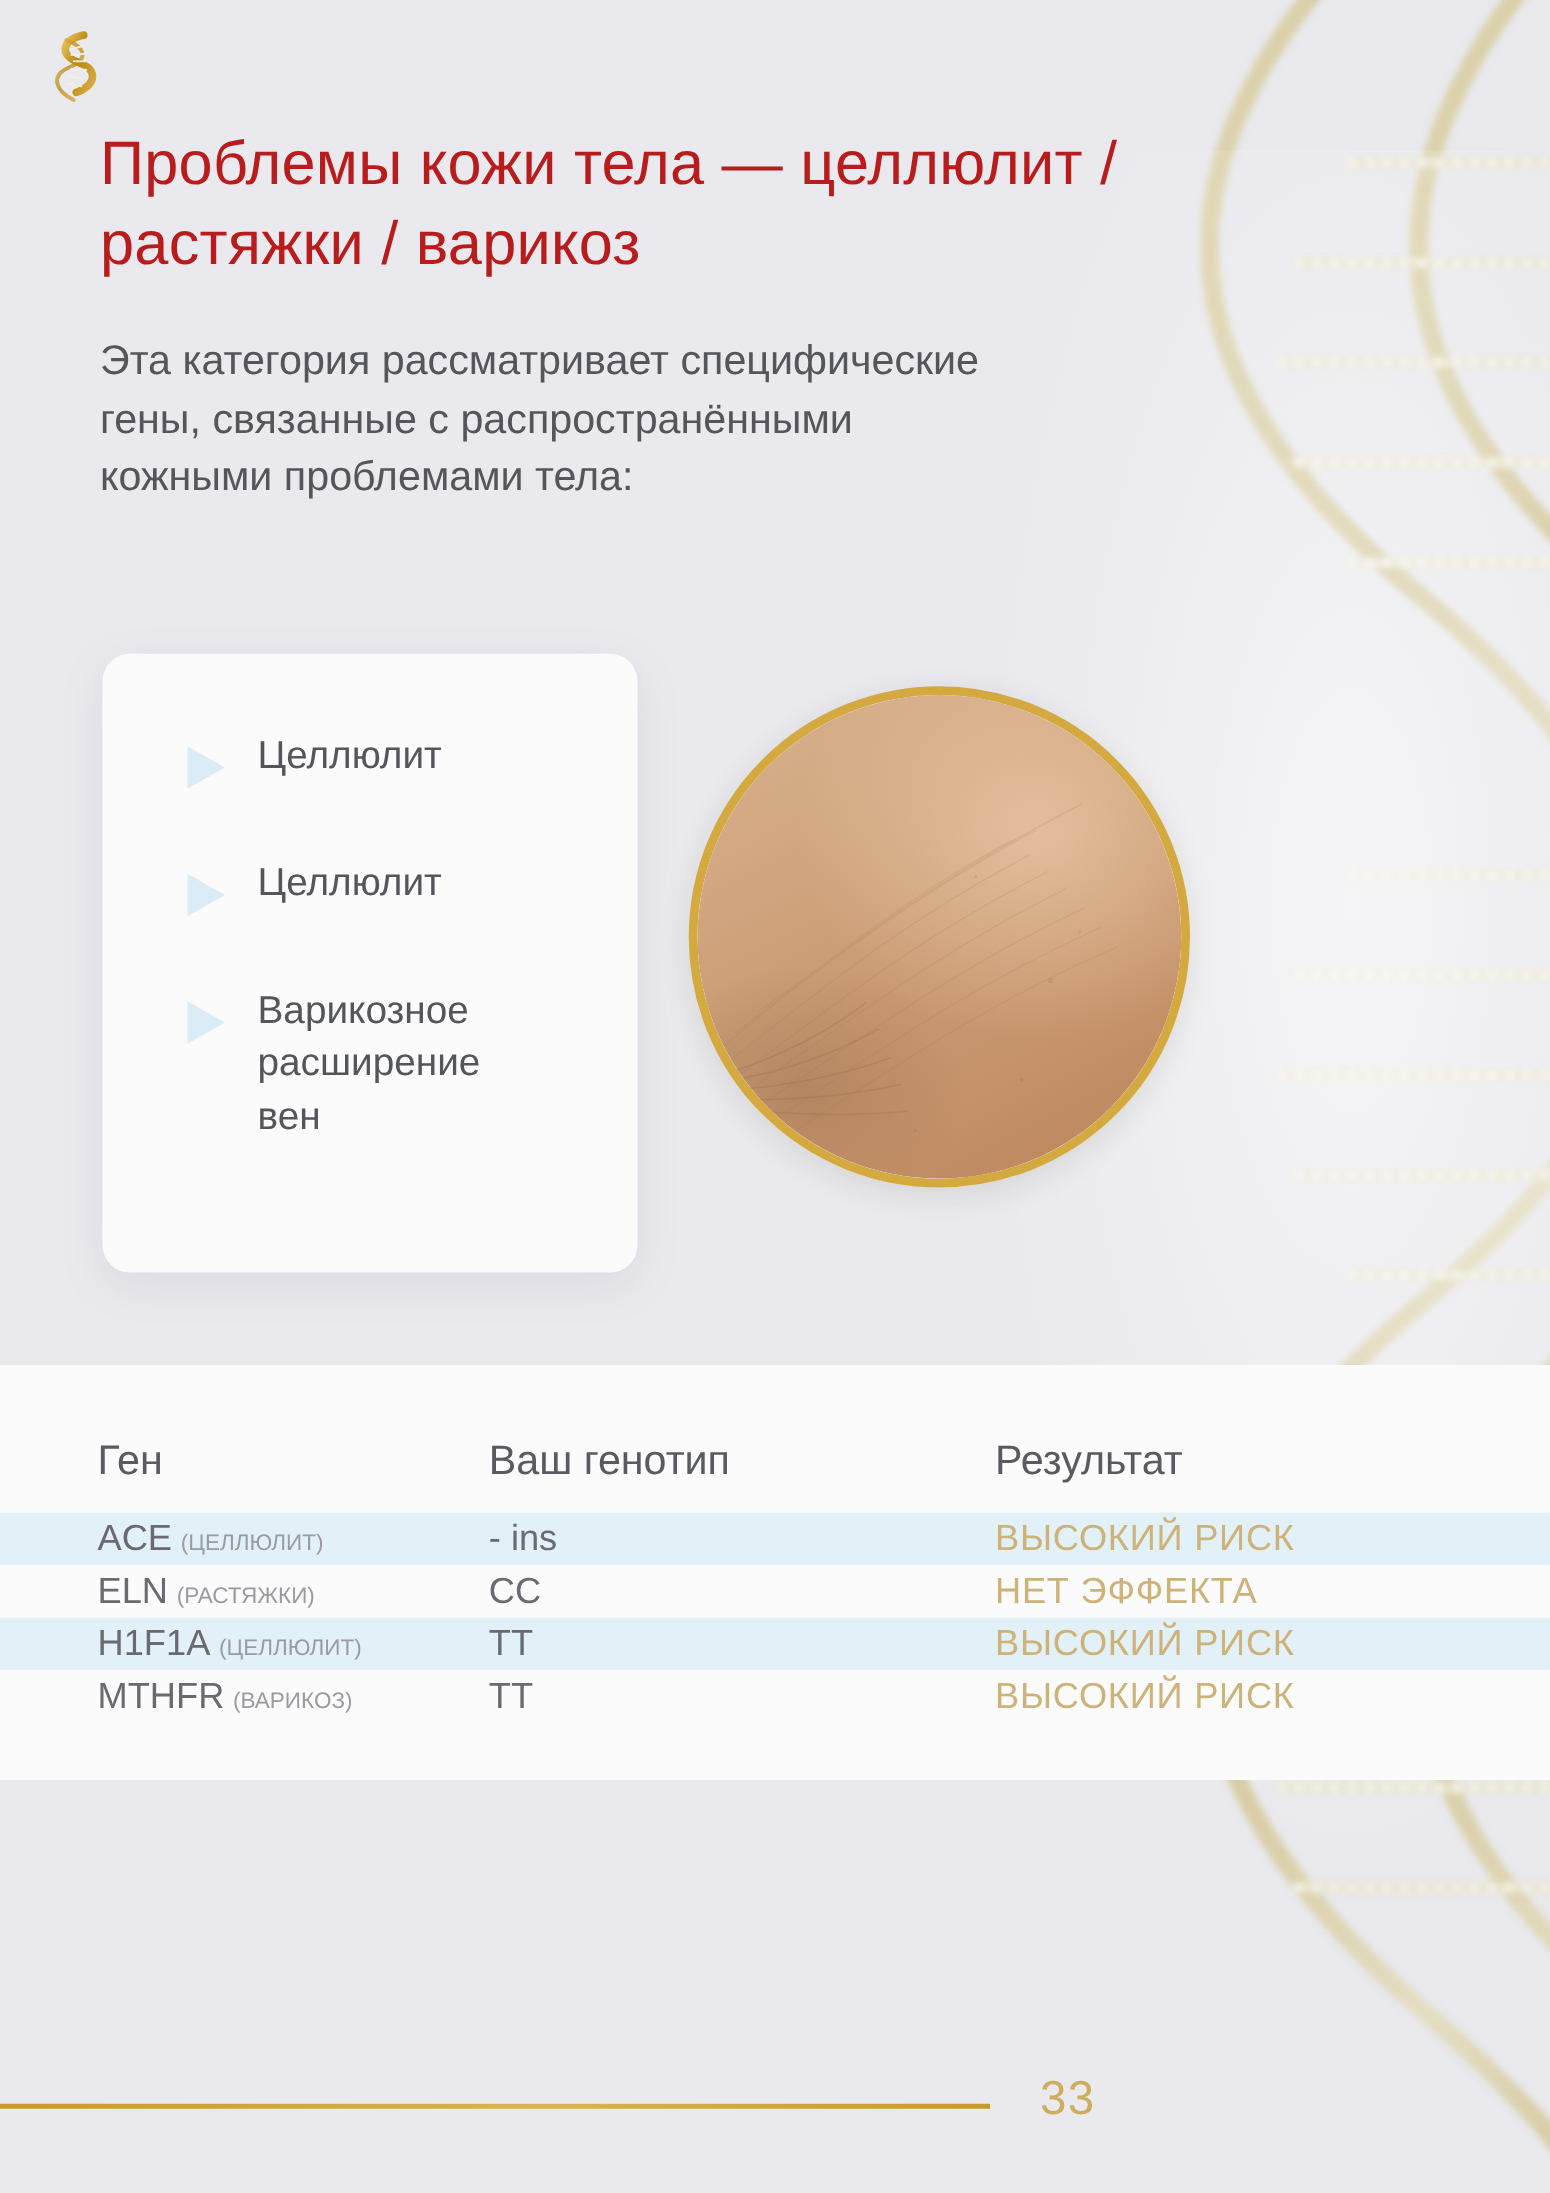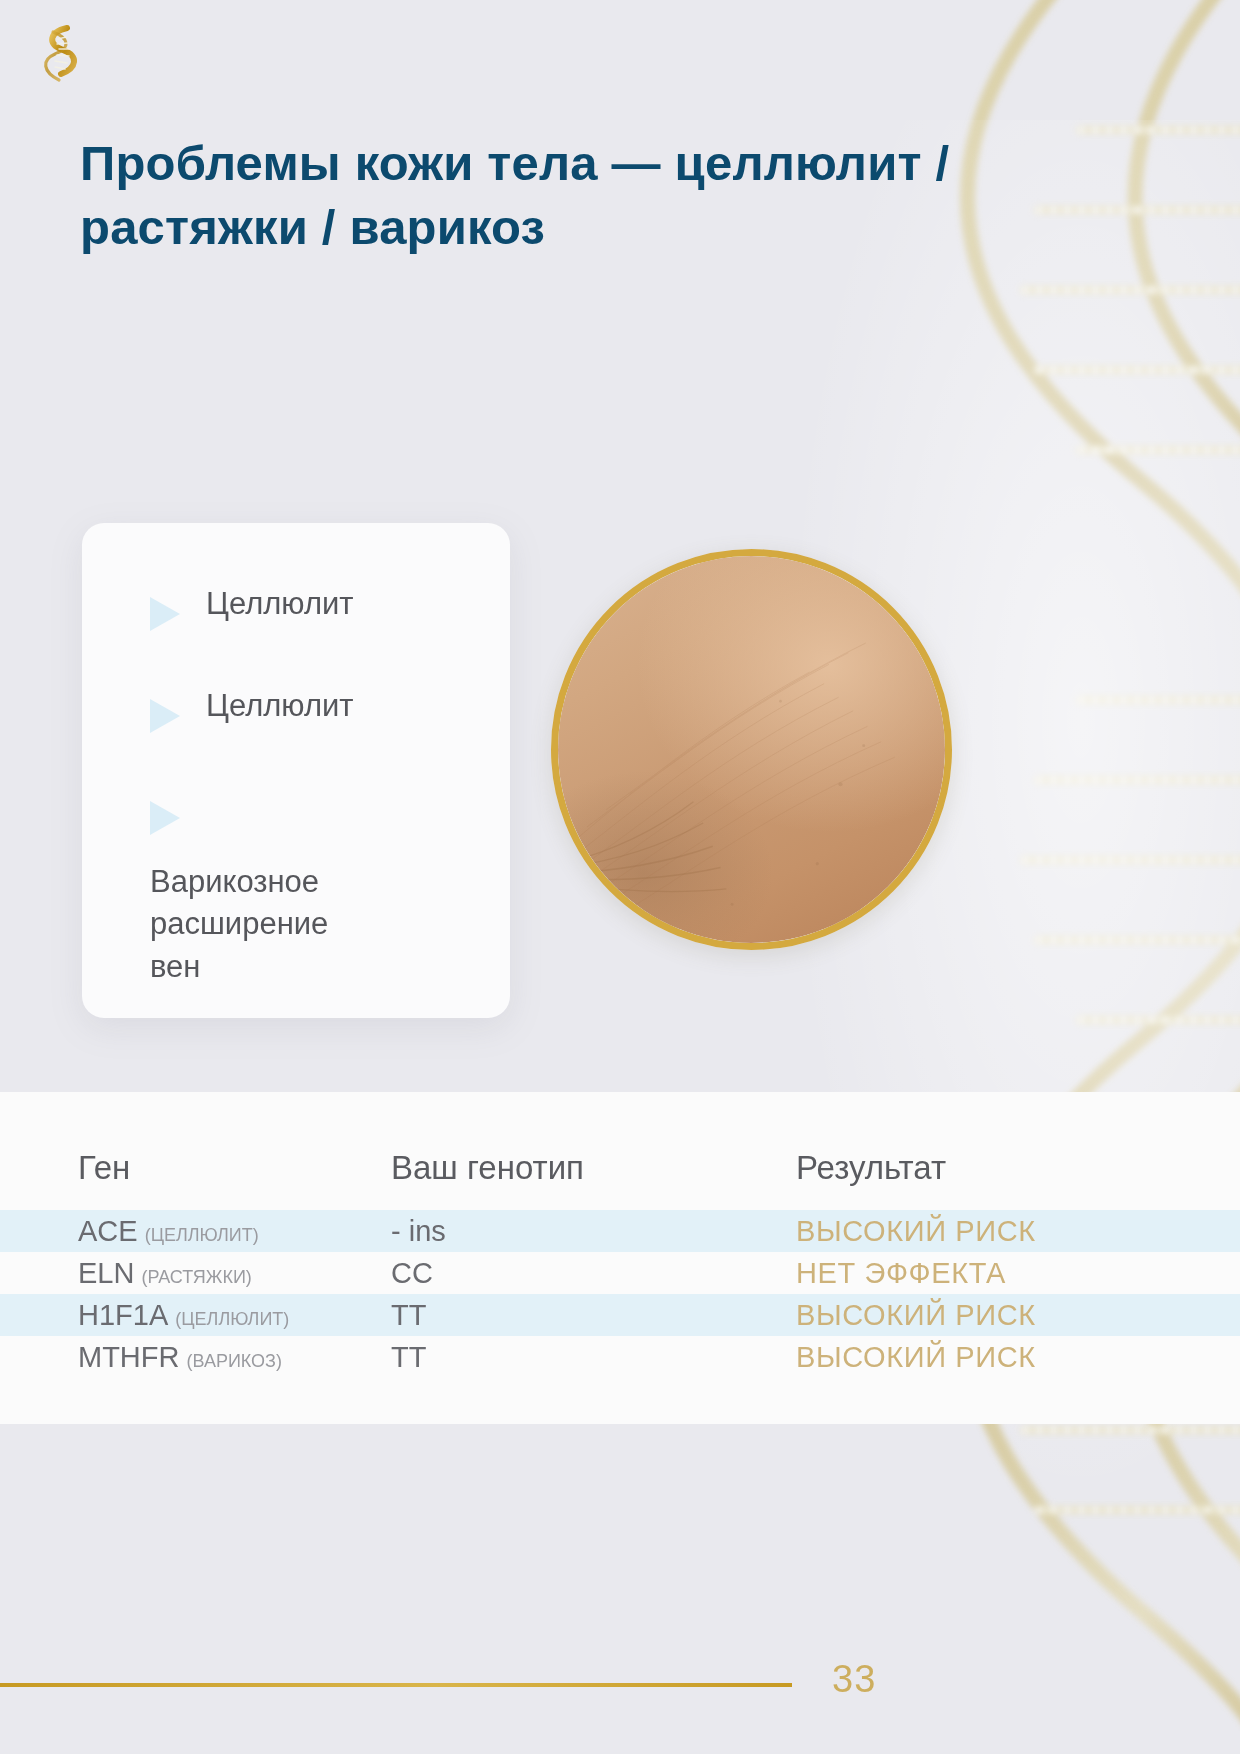--- a/index.html
+++ b/index.html
@@ -46,26 +46,25 @@
     z-index:5;
   }
   .logo svg { width:100%; height:100%; display:block; }
 
   
   .title {
     position:absolute;
     left:80px; top:100px;
     width:880px;
     font-size:49px;
-    font-weight:700;
+    font-weight:400;
     line-height:1.30;
     letter-spacing:.2px;
-    color:#0c4a6e;
+    color:#b91c1c;
     z-index:4;
-    margin-top:32px;
   }
 
   .intro {
     position:absolute;
     left:80px; top:265px;
     width:720px;
     font-size:33px;
     font-weight:300;
     line-height:1.41;
     color:#55565b;
@@ -85,21 +84,21 @@
   }
 
   .bullet {
     display:flex;
     align-items:flex-start;
     gap:26px;
     padding:0 30px 0 26px;
     margin-bottom:54px;
     margin-left:42px;
   }
-  .bullet:last-child { margin-bottom:0;flex-direction:column; }
+  .bullet:last-child { margin-bottom:0; }
 
   .tri {
     flex:0 0 auto;
     width:0; height:0;
     margin-top:14px;
     border-top:17px solid transparent;
     border-bottom:17px solid transparent;
     border-left:30px solid #daedf7;
   }
 
@@ -284,20 +283,21 @@
         <path d="M26,27 L36,27"></path>
           <path d="M24,33 L36,34"></path>
         <path d="M22,39 L34,41"></path>
           <path d="M22,45 L32,47"></path>
       </g>
     </svg>
   </div>
 
   <h1 class="title">Проблемы кожи тела — целлюлит / растяжки / варикоз</h1>
 
+  <p class="intro">Эта категория рассматривает специфические гены, связанные с распространёнными кожными проблемами тела:</p>
 
   <div class="card">
     <div class="bullet">
       <span class="tri"></span>
       <span class="bullet-label">Целлюлит</span>
     </div>
     <div class="bullet">
       <span class="tri"></span>
       <span class="bullet-label">Целлюлит</span>
     </div>

